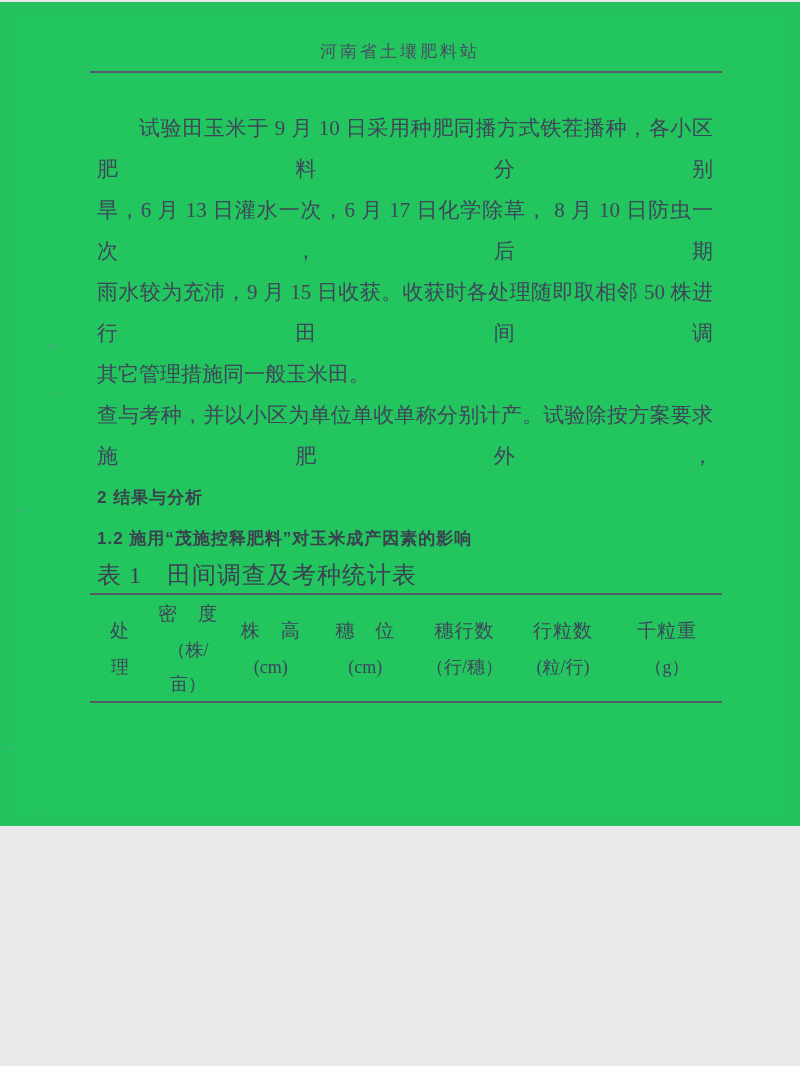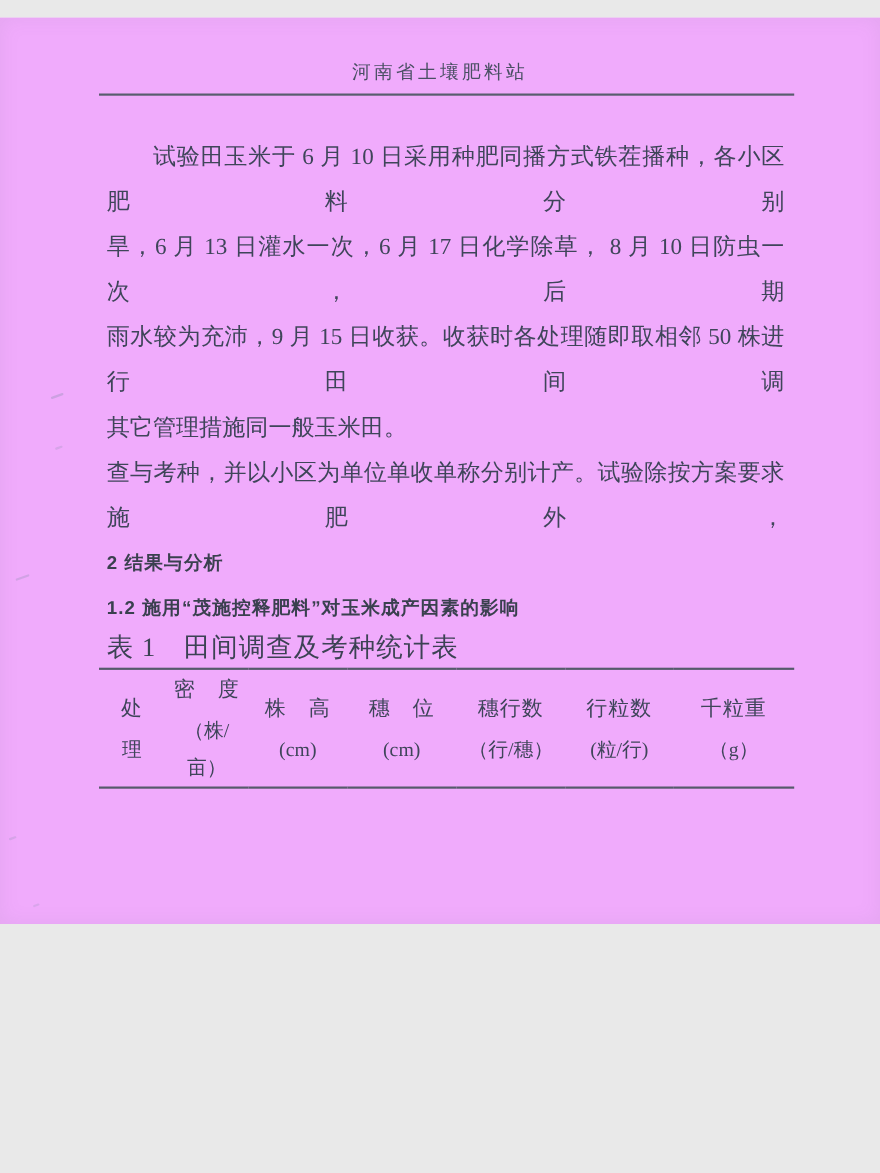--- a/index.html
+++ b/index.html
@@ -1,22 +1,22 @@
 <!DOCTYPE html>
 <html><head>
 <meta charset="utf-8">
 <style>
   * { margin: 0; padding: 0; box-sizing: border-box; }
   html, body { background: #e9e9e9; }
   .page {
     position: relative;
     width: 800px;
     height: 824px;
-    margin: 16px auto;
-    background: #f0abfc;
+    margin: 2px auto;
+    background: #22c55e;
     color: #3f455a;
     overflow: hidden;
     font-family: "Liberation Serif", "DejaVu Serif", serif;
     box-shadow: inset 0 0 18px rgba(120,120,125,0.10);
   }
 
   
   .header-title {
     position: absolute;
     top: 38px; left: 0; width: 100%;
@@ -131,21 +131,21 @@
 
   <div class="speck s1"></div>
   <div class="speck s2"></div>
   <div class="speck s3"></div>
   <div class="speck s4"></div>
   <div class="speck s5"></div>
 
   <div class="content">
 
     <div class="para">
-      <div class="line indent">试验田玉米于 6 月 10 日采用种肥同播方式铁茬播种，各小区肥料分别</div>
+      <div class="line indent">试验田玉米于 9 月 10 日采用种肥同播方式铁茬播种，各小区肥料分别</div>
       <div class="line">旱，6 月 13 日灌水一次，6 月 17 日化学除草， 8 月 10 日防虫一次，后期</div>
       <div class="line">雨水较为充沛，9 月 15 日收获。收获时各处理随即取相邻 50 株进行田间调</div>
       <div class="line last">其它管理措施同一般玉米田。</div>
       <div class="line">查与考种，并以小区为单位单收单称分别计产。试验除按方案要求施肥外，</div>
     </div>
 
     <div class="heading">2 结果与分析</div>
     <div class="heading">1.2 施用“茂施控释肥料”对玉米成产因素的影响</div>
 
 

